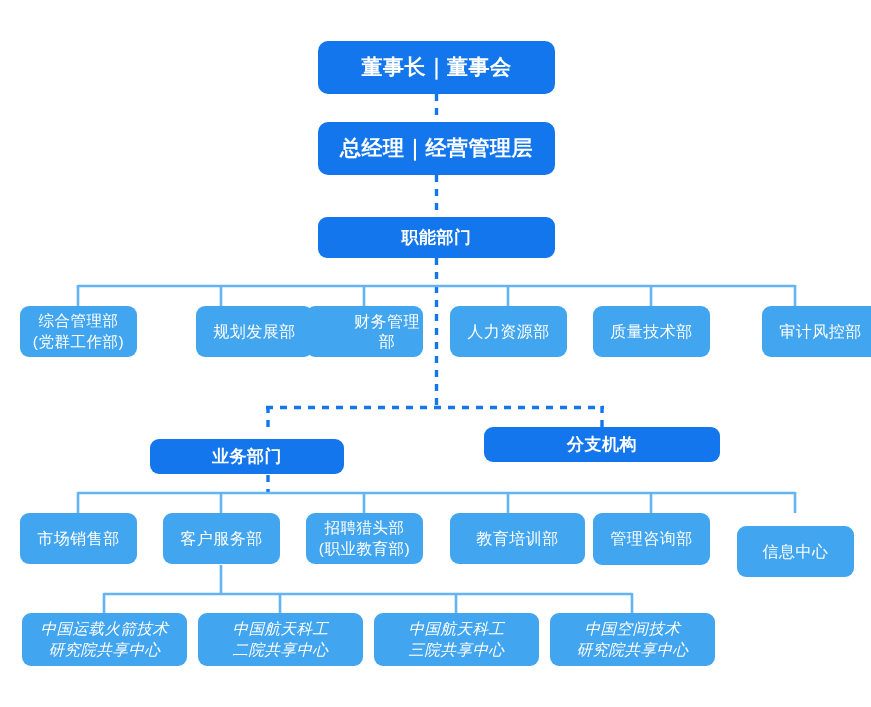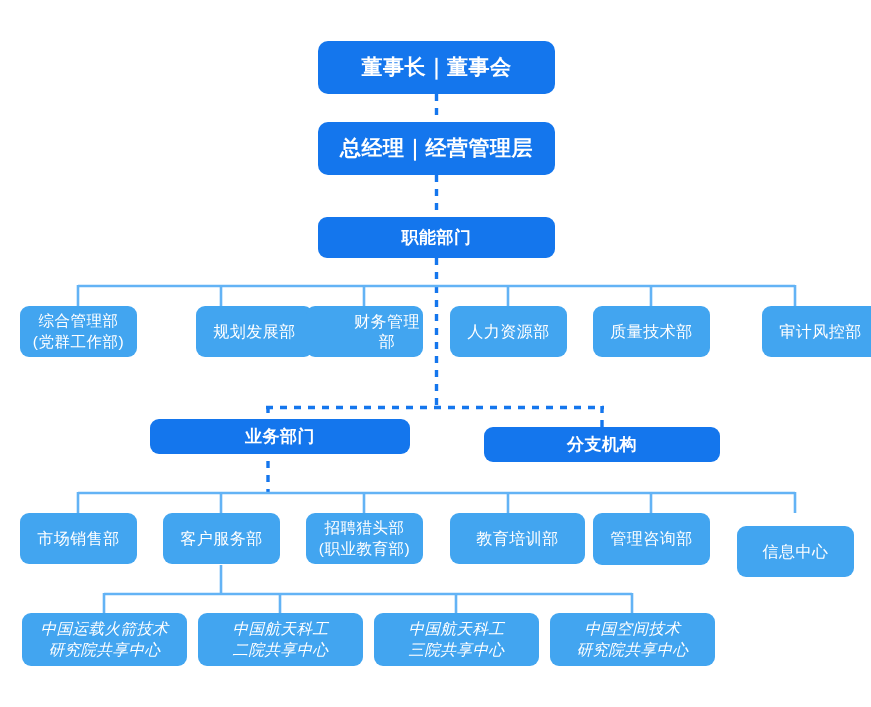--- a/index.html
+++ b/index.html
@@ -115,21 +115,21 @@
   <div class="node level-group" style="left:318px; top:217px; width:237px; height:41px;">职能部门</div>
 
   <div class="node level-dept two-line" style="left:20px; top:306px; width:117px; height:51px;">综合管理部
 (党群工作部)</div>
   <div class="node level-dept" style="left:163px; top:306px; width:117px; height:51px;margin-left:33px;">规划发展部</div>
   <div class="node level-dept" style="left:306px; top:306px; width:117px; height:51px;padding-left:45px;">财务管理部</div>
   <div class="node level-dept" style="left:450px; top:306px; width:117px; height:51px;">人力资源部</div>
   <div class="node level-dept" style="left:593px; top:306px; width:117px; height:51px;">质量技术部</div>
   <div class="node level-dept" style="left:737px; top:306px; width:117px; height:51px;margin-left:25px;">审计风控部</div>
 
-  <div class="node level-group" style="left:150px; top:419px; width:260px; height:35px;">业务部门</div>
+  <div class="node level-group" style="left:150px; top:439px; width:194px; height:35px;">业务部门</div>
   <div class="node level-group" style="left:484px; top:427px; width:236px; height:35px;">分支机构</div>
 
   <div class="node level-dept" style="left:20px; top:513px; width:117px; height:51px;">市场销售部</div>
   <div class="node level-dept" style="left:163px; top:513px; width:117px; height:51px;">客户服务部</div>
   <div class="node level-dept two-line" style="left:306px; top:513px; width:117px; height:51px;">招聘猎头部
 (职业教育部)</div>
   <div class="node level-dept" style="left:450px; top:513px; width:135px; height:51px;">教育培训部</div>
   <div class="node level-dept" style="left:593px; top:513px; width:117px; height:52px;">管理咨询部</div>
   <div class="node level-dept" style="left:737px; top:526px; width:117px; height:51px;">信息中心</div>
 

